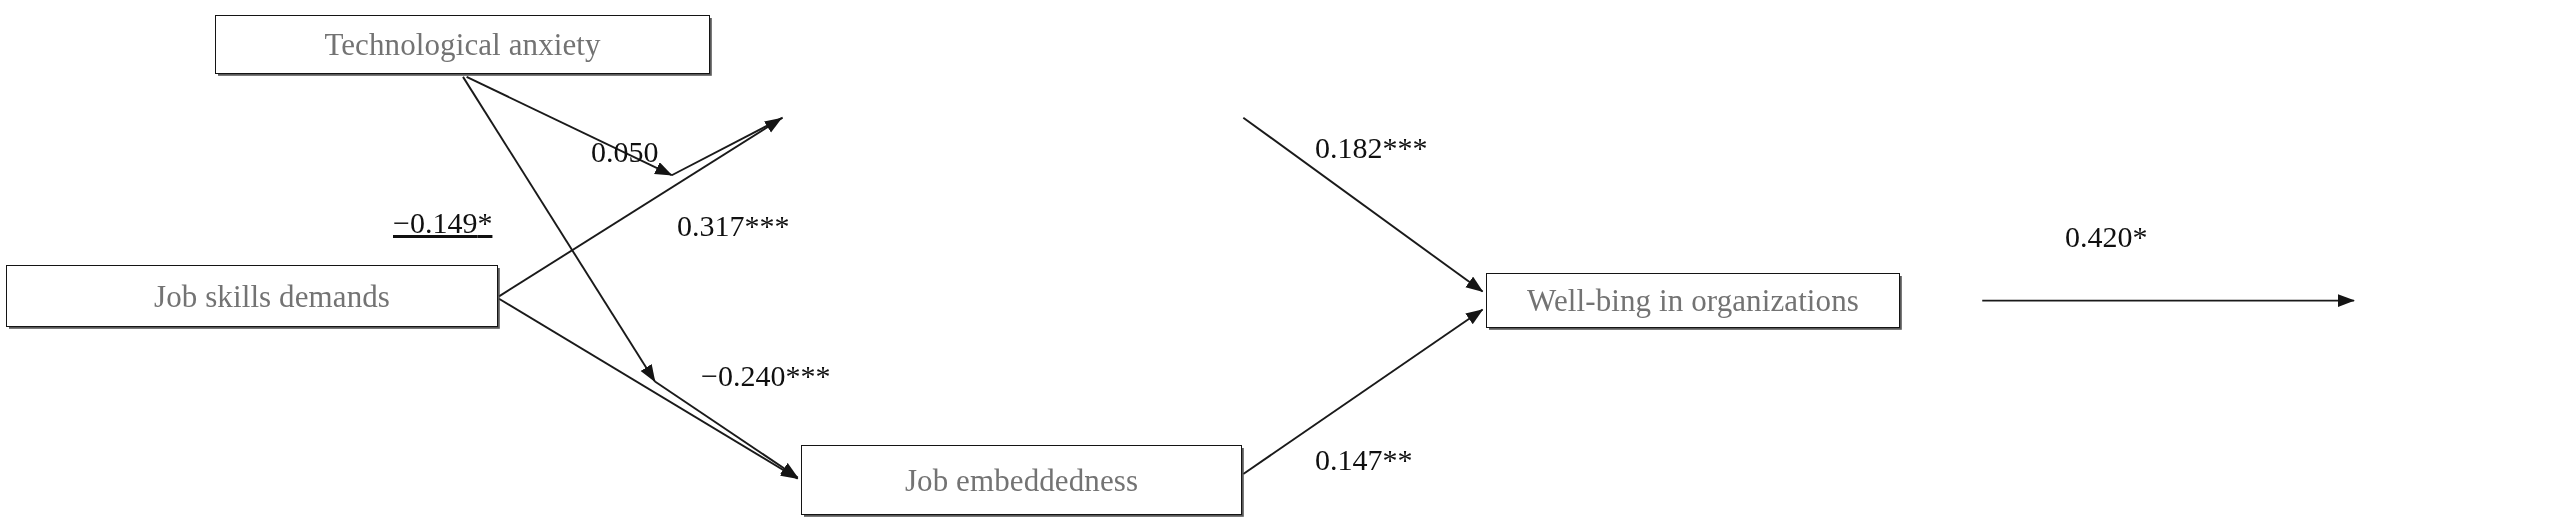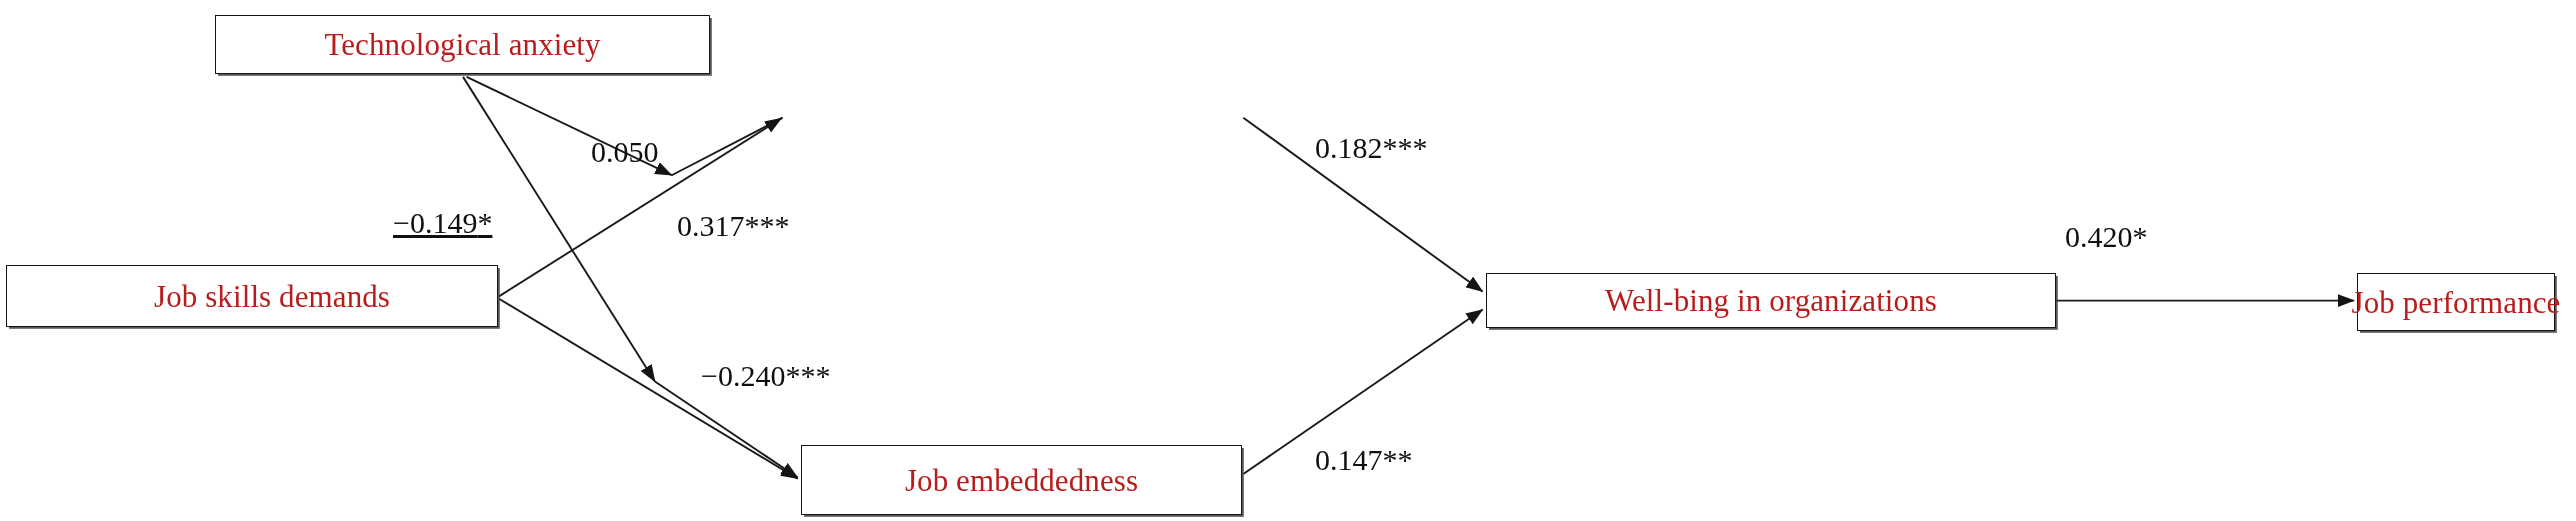--- a/index.html
+++ b/index.html
@@ -31,21 +31,21 @@
     border: 1.8px solid #141414;
     box-shadow: 2.4px 2.4px 0 -0.6px rgba(60,60,60,0.85);
     display: flex;
     align-items: center;
     justify-content: center;
     z-index: 5;
   }
   .node-label {
     font-family: "Liberation Serif", "DejaVu Serif", serif;
     font-size: 31px;
-    color: #b91c1c;
+    color: #737373;
     letter-spacing: 0.1px;
     white-space: nowrap;
     line-height: 1;
   }
   .edge-label {
     position: absolute;
     font-family: "Liberation Serif", "DejaVu Serif", serif;
     font-size: 30px;
     color: #101010;
     white-space: nowrap;
@@ -109,27 +109,24 @@
 
   <div class="node-box" style="left:6px; top:265px; width:492px; height:62px;padding-left:40px;">
     <span class="node-label">Job skills demands</span>
   </div>
 
 
   <div class="node-box" style="left:801px; top:445px; width:441px; height:70px;text-align:right;">
     <span class="node-label">Job embeddedness</span>
   </div>
 
-  <div class="node-box" style="left:1486px; top:273px; width:570px; height:55px;">
+  <div class="node-box" style="left:1486px; top:273px; width:414px; height:55px;">
     <span class="node-label">Well-bing in organizations</span>
   </div>
 
-  <div class="node-box" style="left:2357px; top:273px; width:198px; height:58px;">
-    <span class="node-label">Job performance</span>
-  </div>
 
   <div class="edge-label" style="left:591px; top:101px;margin-top:36px;">
     <span>0.050</span><span class="stars"></span>
   </div>
 
   <div class="edge-label" style="left:393px; top:208px;text-decoration:underline;">
     <span>−0.149</span><span class="stars">*</span>
   </div>
 
   <div class="edge-label" style="left:677px; top:211px;">

